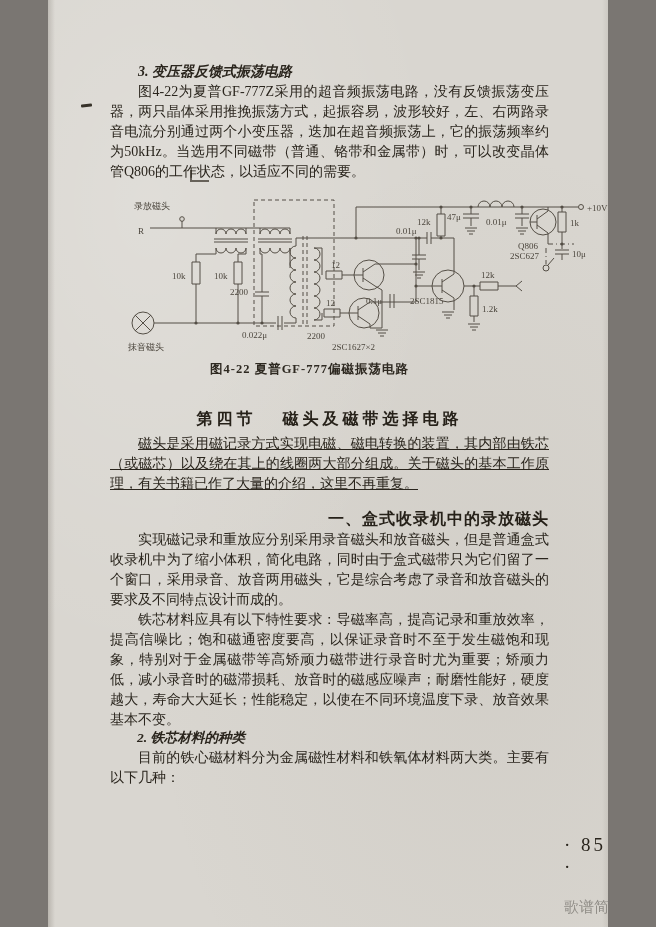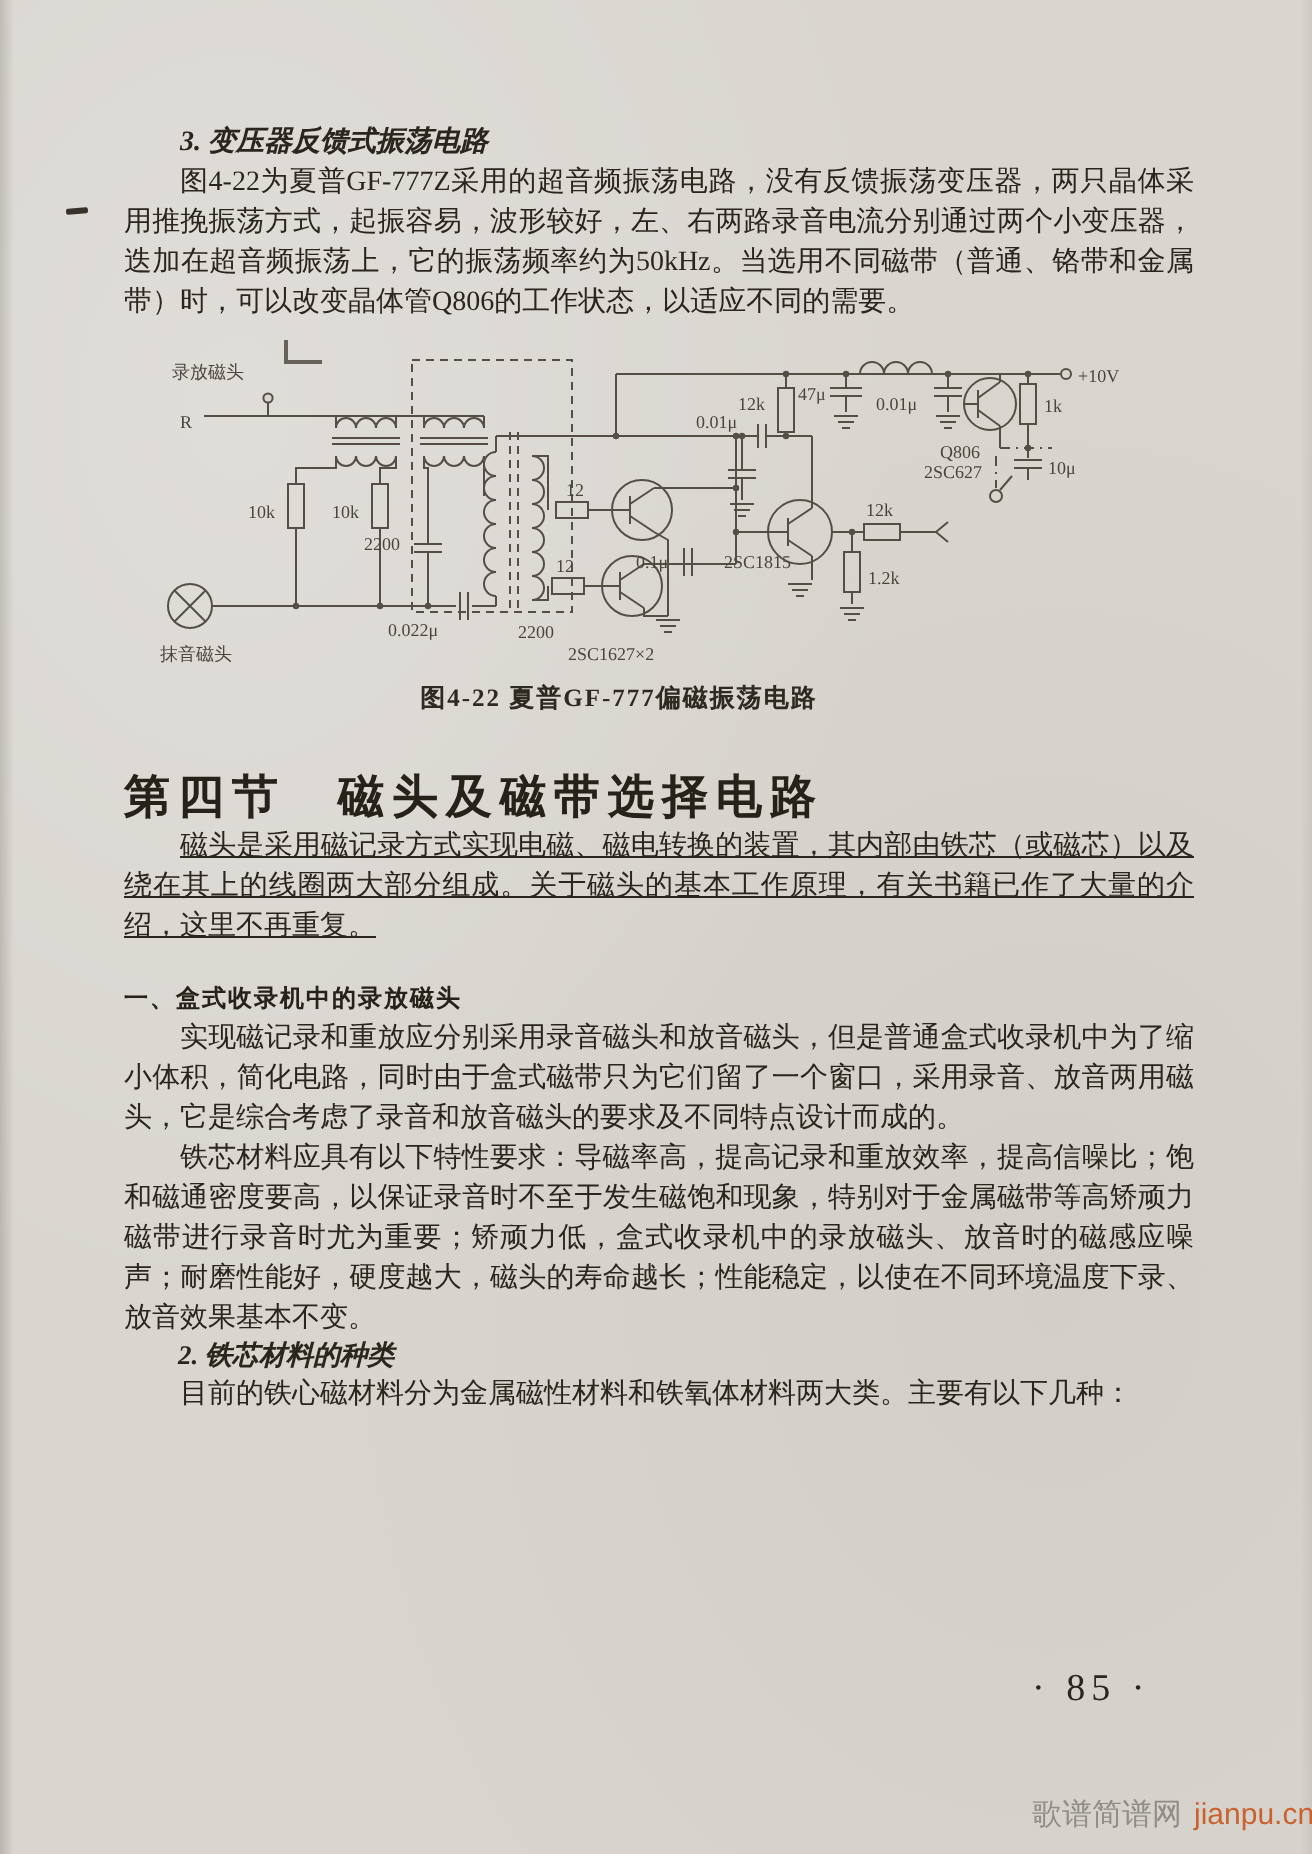--- a/index.html
+++ b/index.html
@@ -1,40 +1,40 @@
 <!DOCTYPE html>
 <html><head>
 <meta charset="utf-8">
 <style>
   html,body{margin:0;padding:0;background:#7a7672;}
   .page{
-    position:relative;width:656px;height:927px;margin:0 auto;
+    position:relative;width:560px;height:927px;margin:0 auto;
     background:#d9d6d0;
     background-image:
       radial-gradient(ellipse at 18% 22%, rgba(255,255,255,.18), transparent 45%),
       radial-gradient(ellipse at 80% 70%, rgba(120,110,95,.07), transparent 55%),
       linear-gradient(90deg, rgba(60,52,42,.20), rgba(0,0,0,0) 7px),
       linear-gradient(270deg, rgba(60,52,42,.08), rgba(0,0,0,0) 6px);
     overflow:hidden;
     font-family:"Liberation Serif", serif;
     color:#2a251d;
   }
   .content{position:absolute;left:62px;right:59px;top:0;}
   p.body{font-size:14px;line-height:20px;text-align:justify;text-indent:2em;margin:0;color:#2a251d;}
   .h-num{font-style:italic;font-weight:bold;font-size:14px;line-height:20px;margin:62px 0 0;text-indent:2em;}
   .p1{margin-top:6px;}
   figure.circuit{margin:16px 0 0;position:relative;height:180px;}
   figure.circuit svg{position:absolute;left:16px;top:0;}
   figcaption{position:absolute;left:0;right:40px;top:163px;text-align:center;
     font-size:12.5px;font-weight:bold;letter-spacing:1px;color:#2e2921;}
-  h2.section{margin:26px 0 0;font-size:23px;font-weight:bold;
+  h2.section{margin:26px 0 0;text-align:center;font-size:16px;font-weight:bold;
     letter-spacing:4px;line-height:30px;color:#262119;}
   h2.section .gap{display:inline-block;width:26px;}
   .p2{margin-top:20px;text-decoration:underline;}
-  h3.subsection{margin:14px 0 0;text-align:left;font-size:12px;font-weight:bold;
+  h3.subsection{margin:14px 0 0;text-align:right;font-size:16px;font-weight:bold;
     letter-spacing:1px;line-height:22px;color:#262119;}
   .p3{margin-top:9px;}
   .kai{font-style:italic;font-weight:bold;font-size:13.5px;line-height:20px;margin:0;text-indent:2em;}
   .kai2{margin-top:-2px;}
   .p4,.p5,.p6{margin-top:0;}
   .pagenum{position:absolute;left:516px;top:834px;font-size:19px;letter-spacing:3px;
     color:#2a251d;font-family:"Liberation Serif", serif;}
   .watermark{position:absolute;left:504px;top:898px;font-size:15px;
     font-family:"Liberation Sans", sans-serif;white-space:nowrap;}
   .wm-name{color:#908d87;margin-left:12px;}
@@ -259,21 +259,21 @@
 
     <h2 class="section"><span>第四节</span><span class="gap"></span><span>磁头及磁带选择电路</span></h2>
 
     <p class="body p2">磁头是采用磁记录方式实现电磁、磁电转换的装置，其内部由铁芯（或磁芯）以及绕在其上的线圈两大部分组成。关于磁头的基本工作原理，有关书籍已作了大量的介绍，这里不再重复。</p>
 
     <h3 class="subsection">一、盒式收录机中的录放磁头</h3>
 
     <p class="body p3">实现磁记录和重放应分别采用录音磁头和放音磁头，但是普通盒式收录机中为了缩小体积，简化电路，同时由于盒式磁带只为它们留了一个窗口，采用录音、放音两用磁头，它是综合考虑了录音和放音磁头的要求及不同特点设计而成的。</p>
 
 
-    <p class="body p4">铁芯材料应具有以下特性要求：导磁率高，提高记录和重放效率，提高信噪比；饱和磁通密度要高，以保证录音时不至于发生磁饱和现象，特别对于金属磁带等高矫顽力磁带进行录音时尤为重要；矫顽力低，盒式收录机中的录放磁头、放音时的磁感应噪声；耐磨性能好，硬度越大，磁头的寿命越长；性能稳定，以使在不同环境温度下录、放音效果基本不变。</p>
+    <p class="body p4">铁芯材料应具有以下特性要求：导磁率高，提高记录和重放效率，提高信噪比；饱和磁通密度要高，以保证录音时不至于发生磁饱和现象，特别对于金属磁带等高矫顽力磁带进行录音时尤为重要；矫顽力低，减小录音时的磁滞损耗、放音时的磁感应噪声；耐磨性能好，硬度越大，寿命大大延长；性能稳定，以使在不同环境温度下录、放音效果基本不变。</p>
 
     <p class="kai kai2">2. 铁芯材料的种类</p>
 
     <p class="body p5">目前的铁心磁材料分为金属磁性材料和铁氧体材料两大类。主要有以下几种：</p>
 
 
   </div>
 
   <div class="pagenum">· 85 ·</div>
 

